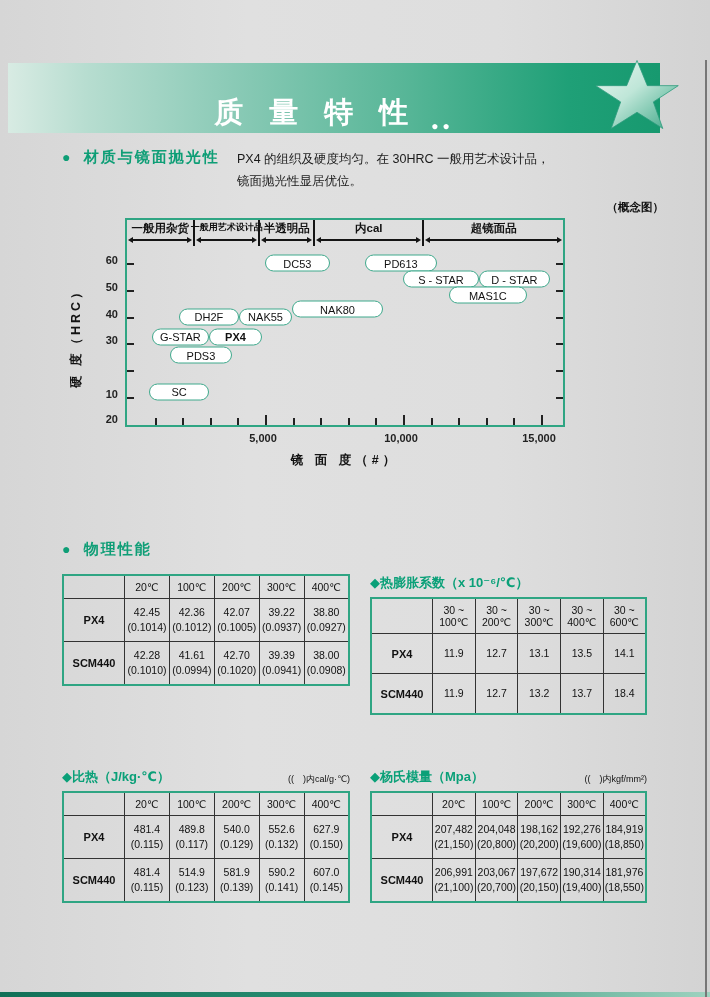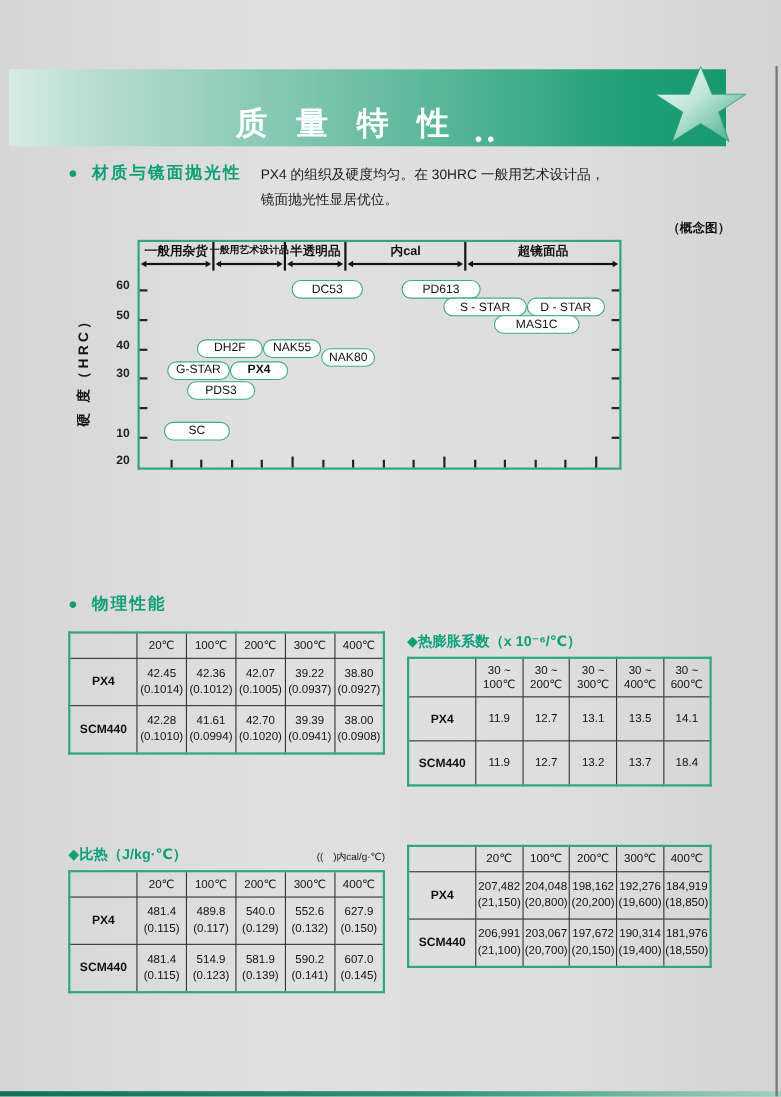--- a/index.html
+++ b/index.html
@@ -150,36 +150,42 @@
         <div class="xtick" style="left: 358.8px; height: 7px;"></div>
         <div class="xtick" style="left: 386.4px; height: 7px;"></div>
         <div class="xtick" style="left: 414px; height: 10px;"></div>
         <div class="pill" style="left: 138px; width: 64.86px; top: 43px;">DC53</div>
         <div class="pill" style="left: 237.912px; width: 72.036px; top: 43px;">PD613</div>
         <div class="pill" style="left: 276px; width: 75.9px; top: 59.08px;">S - STAR</div>
         <div class="pill" style="left: 351.9px; width: 70.932px; top: 59.08px;">D - STAR</div>
         <div class="pill" style="left: 321.816px; width: 78.108px; top: 75.16px;">MAS1C</div>
         <div class="pill" style="left: 51.888px; width: 60.168px; top: 96.6px;">DH2F</div>
         <div class="pill" style="left: 112.056px; width: 52.992px; top: 96.6px;">NAK55</div>
-        <div class="pill" style="left: 165.048px; width: 49px; top: 105px;">NAK80</div>
+        <div class="pill" style="left: 165.048px; width: 91px; top: 89px;">NAK80</div>
         <div class="pill" style="left: 24.84px; width: 57.132px; top: 116.7px;">G-STAR</div>
         <div class="pill bold" style="left: 81.972px; width: 52.992px; top: 116.7px;">PX4</div>
         <div class="pill" style="left: 43.056px; width: 61.824px; top: 135.46px;">PDS3</div>
         <div class="pill" style="left: 22.08px; width: 59.892px; top: 171.64px;">SC</div>
       </div>
   </div>
   <div class="y-title">硬 度（HRC）</div>
   <div class="y-labels">
       <div class="ylab" style="top: 36px;">60</div>
       <div class="ylab" style="top: 62.8px;">50</div>
       <div class="ylab" style="top: 89.6px;">40</div>
       <div class="ylab" style="top: 116.4px;">30</div>
       <div class="ylab" style="top: 155px; margin-top: 40px;">20</div>
       <div class="ylab" style="top: 170px;">10</div>
     </div>
+  <div class="x-labels">
+      <div class="xlab" style="left: 103px;">5,000</div>
+      <div class="xlab" style="left: 241px;">10,000</div>
+      <div class="xlab" style="left: 379px;">15,000</div>
+    </div>
+  <div class="x-title">镜 面 度（#）</div>
 
   <div class="sec-title" style="left:62px;top:540px;">
     <span class="bullet">●</span>
     <span>物理性能</span>
   </div>
 
   <div class="tg" style="left:62px;top:574px;width:288px;">
     <table data-table="0">
         <thead>
           <tr>
@@ -305,20 +311,24 @@
             <td>590.2
 (0.141)</td>
             <td>607.0
 (0.145)</td>
           </tr>
         </tbody>
       </table>
   </div>
 
   <div class="tg" style="left:370px;top:768px;width:277px;">
+    <div class="tg-head">
+      <span class="tg-title">◆杨氏模量（Mpa）</span>
+      <span class="tg-note">((　)内kgf/mm²)</span>
+    </div>
     <table data-table="3">
         <thead>
           <tr>
             <th class="corner"></th>
             <th>20℃</th>
             <th>100℃</th>
             <th>200℃</th>
             <th>300℃</th>
             <th>400℃</th>
           </tr>

